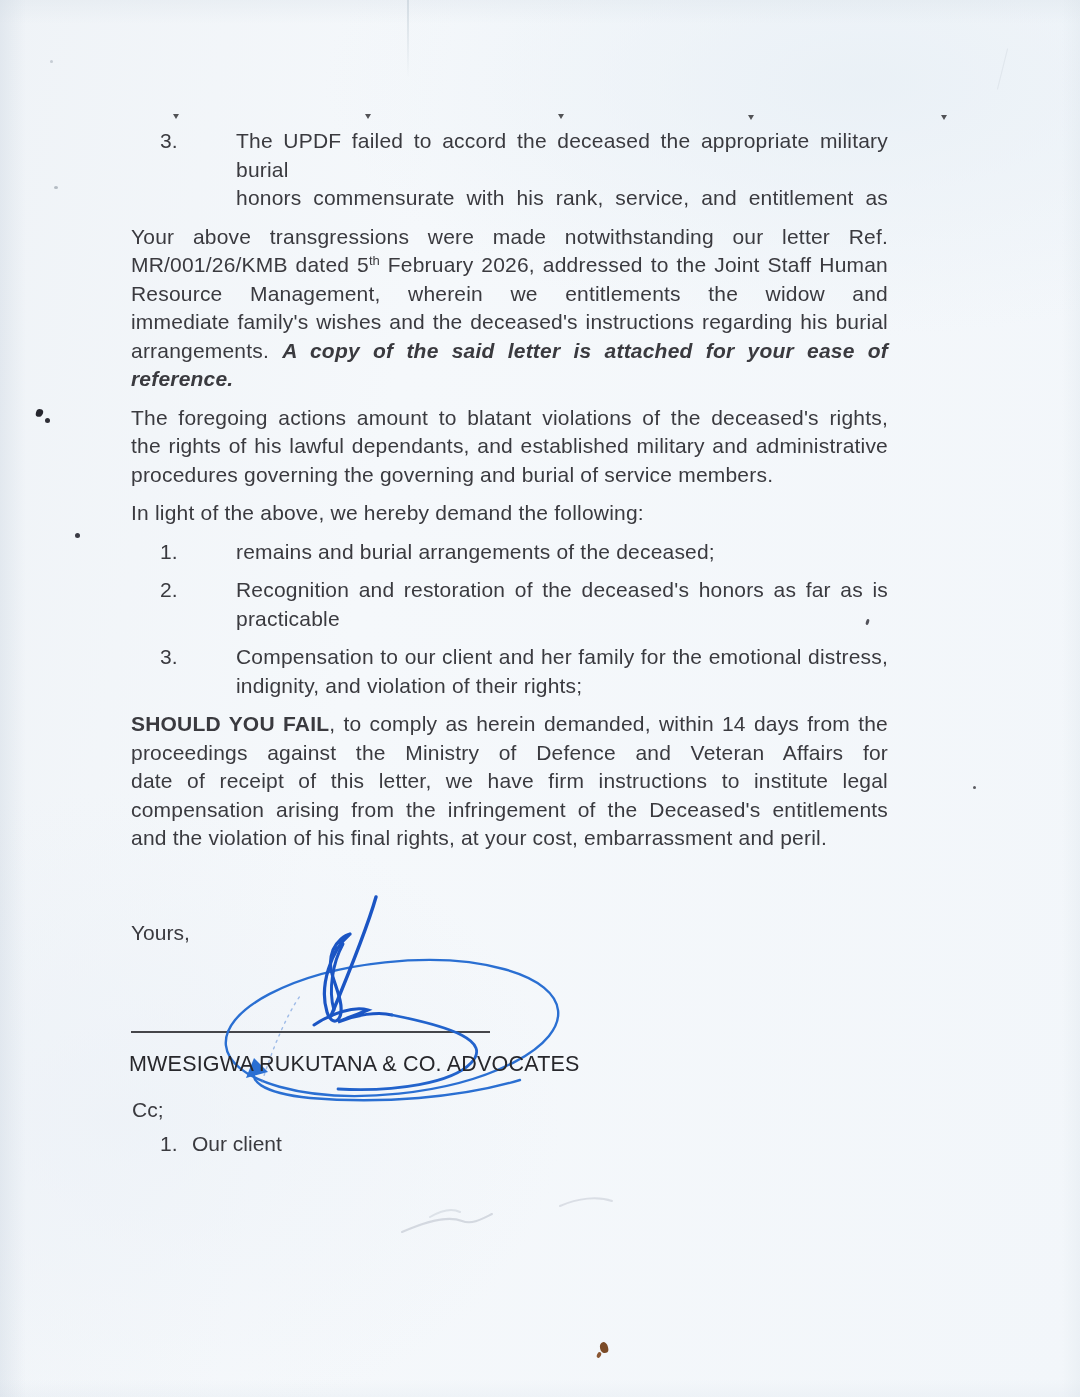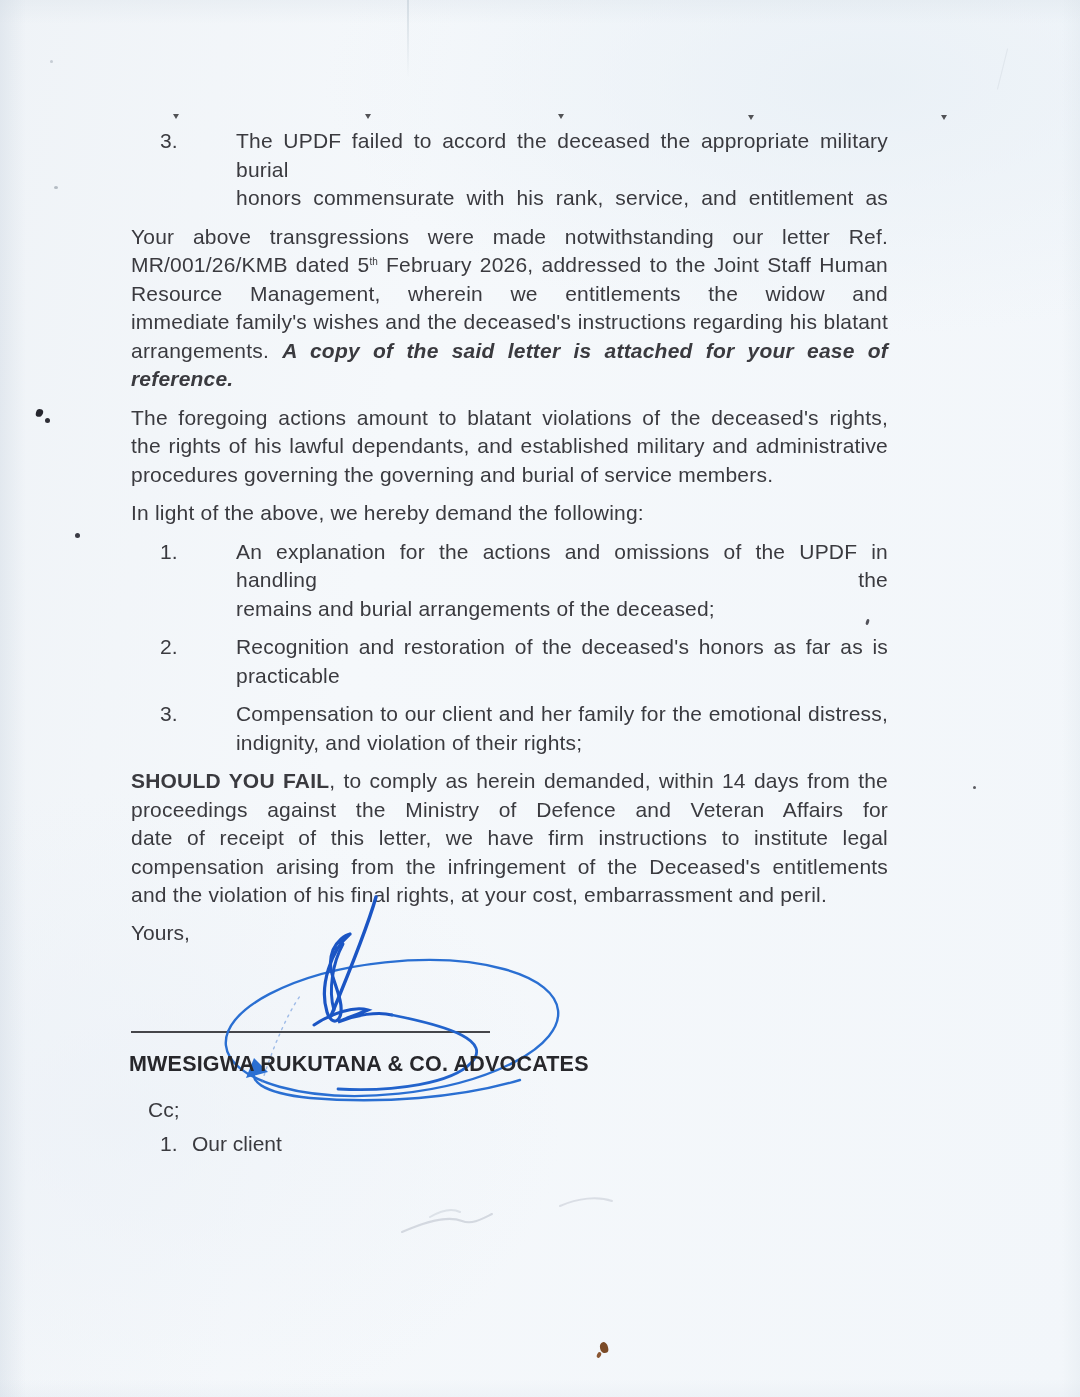--- a/index.html
+++ b/index.html
@@ -23,26 +23,26 @@
   
   .body-col{position:absolute;left:131px;top:127px;width:757px;}
   .block{margin-bottom:10px;}
   .line{font-size:21px;line-height:28.5px;letter-spacing:.2px;}
   .line.j{text-align:justify;text-align-last:justify;}
   .li{display:flex;padding-left:29px;}
   .num{flex:none;width:28px;font-size:21px;line-height:28.5px;}
   .li-text{flex:1;min-width:0;margin-left:48px;}
   .b{font-weight:700;}
   .i{font-style:italic;}
-  .sup{font-size:10px;vertical-align:7px;letter-spacing:0;line-height:0;}
+  .sup{font-size:13px;vertical-align:7px;letter-spacing:0;line-height:0;}
   
   .yours{position:absolute;left:131px;top:895px;font-size:21px;line-height:28.5px;margin-top:24px;}
   .sig-line{position:absolute;left:131px;top:1031px;width:359px;height:2px;background:#45464a;}
-  .firm{position:absolute;left:129px;top:1050px;font-size:21.5px;font-weight:700;line-height:28px;letter-spacing:.2px;color:#27272b;white-space:nowrap;}
-  .cc{position:absolute;left:148px;top:1096px;font-size:21px;line-height:28.5px;}
+  .firm{position:absolute;left:129px;top:1050px;font-size:21.5px;font-weight:400;line-height:28px;letter-spacing:.2px;color:#27272b;white-space:nowrap;}
+  .cc{position:absolute;left:132px;top:1096px;font-size:21px;line-height:28.5px;}
   .cc-item{position:absolute;left:160px;top:1130px;display:flex;font-size:21px;line-height:28.5px;}
   .cc-item .cc-num{width:22px;margin-right:10px;}
   .sig-svg{position:absolute;left:110px;top:875px;pointer-events:none;}
   .pencil-svg{position:absolute;left:380px;top:1165px;pointer-events:none;}
   
   .vmark{position:absolute;width:6px;height:5px;background:#36363a;opacity:.85;clip-path:polygon(0 0,100% 0,50% 100%);}
   .speck{position:absolute;border-radius:50%;}
   .crease{position:absolute;pointer-events:none;}
 </style>
 </head>
@@ -64,35 +64,34 @@
         <div class="num">3.</div>
         <div class="li-text">
           <div class="line j"><span>The UPDF failed to accord the deceased the appropriate military burial</span></div>
           <div class="line j"><span>honors commensurate with his rank, service, and entitlement as</span></div>
         </div>
       </div>
       <div class="block para">
         <div class="line j"><span>Your above transgressions were made notwithstanding our letter Ref.</span></div>
         <div class="line j"><span>MR/001/26/KMB dated 5</span><span class="sup">th</span><span> February 2026, addressed to the Joint Staff Human</span></div>
         <div class="line j"><span>Resource Management, wherein we entitlements the widow and</span></div>
-        <div class="line j"><span>immediate family's wishes and the deceased's instructions regarding his blatant</span></div>
+        <div class="line j"><span>immediate family's wishes and the deceased's instructions regarding his burial</span></div>
         <div class="line j"><span>arrangements. </span><span class="b i">A copy of the said letter is attached for your ease of reference.</span></div>
       </div>
       <div class="block para">
         <div class="line j"><span>The foregoing actions amount to blatant violations of the deceased's rights,</span></div>
         <div class="line j"><span>the rights of his lawful dependants, and established military and administrative</span></div>
         <div class="line"><span>procedures governing the governing and burial of service members.</span></div>
       </div>
       <div class="block para">
         <div class="line"><span>In light of the above, we hereby demand the following:</span></div>
       </div>
       <div class="block li">
         <div class="num">1.</div>
         <div class="li-text">
-          <div class="line j"><span>An explanation for the actions and omissions of the UPDF in handling the</span></div>
           <div class="line"><span>remains and burial arrangements of the deceased;</span></div>
         </div>
       </div>
       <div class="block li">
         <div class="num">2.</div>
         <div class="li-text">
           <div class="line j"><span>Recognition and restoration of the deceased's honors as far as is</span></div>
           <div class="line"><span>practicable</span></div>
         </div>
       </div>

